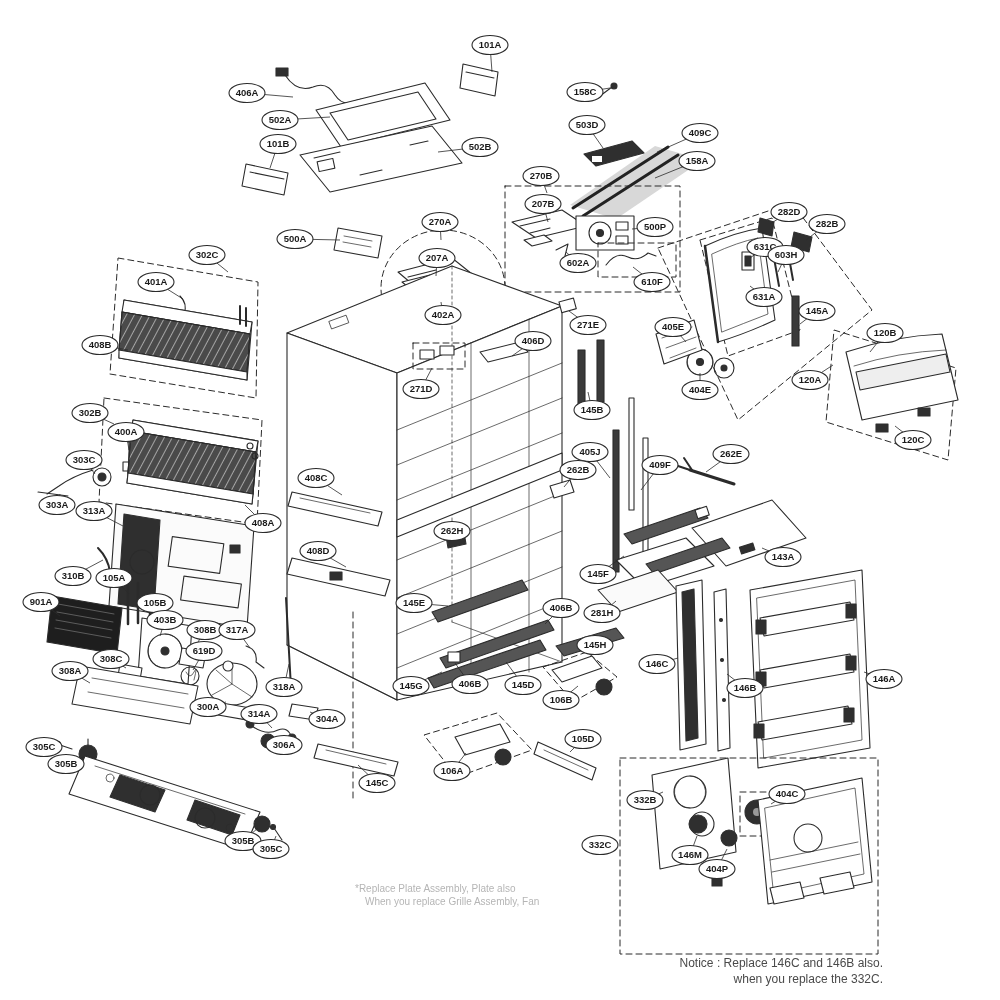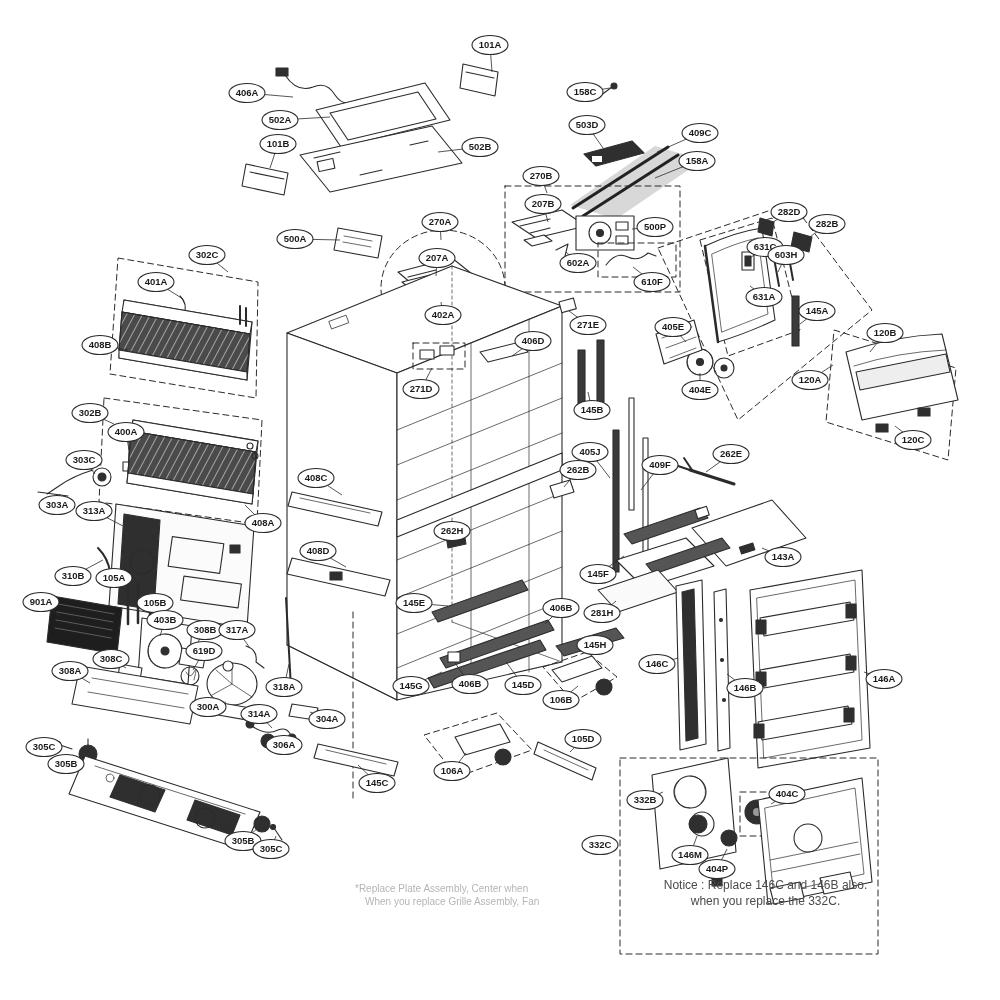--- a/index.html
+++ b/index.html
@@ -11,22 +11,22 @@
   .bubble-text{font:bold 9.5px "Liberation Sans",sans-serif;text-anchor:middle;fill:#1a1a1a;}
   .art{stroke:#2b2b2b;stroke-width:1.1;fill:none;stroke-linejoin:round;stroke-linecap:round;}
   .dash{stroke:#2b2b2b;stroke-width:1;fill:none;stroke-dasharray:6 4;}
   .fillw{fill:#fff;}
   .dark{fill:#2f2f2f;stroke:#2f2f2f;}
   .mid{fill:#555;stroke:#2b2b2b;}
   .shade{fill:#d8d8d8;stroke:none;}
   .thin{stroke-width:.7;}
   #footnote{position:absolute;left:355px;top:882px;color:#b5b5b5;font-size:10px;line-height:13px;}
   #footnote .l2{margin-left:10px;}
-  #notice{position:absolute;left:648px;top:877px;width:235px;color:#4a4a4a;font-size:12px;
-          line-height:16px;text-align:center;}
+  #notice{position:absolute;left:648px;top:955px;width:235px;color:#4a4a4a;font-size:12px;
+          line-height:16px;text-align:right;}
 </style>
 </head>
 <body>
 
 <div id="stage">
 
 <svg width="1000" height="1000" viewBox="0 0 1000 1000">
   <defs>
     <pattern id="hatchW" width="7" height="7" patternUnits="userSpaceOnUse" patternTransform="rotate(28)">
       <line x1="0" y1="0" x2="0" y2="7" stroke="#ffffff" stroke-width="1"></line>
@@ -767,21 +767,21 @@
         </g>
         <g>
           <line x1="600" y1="845" x2="618" y2="845" class="leader"></line>
           <ellipse cx="600" cy="845" rx="18" ry="9.5" class="bubble"></ellipse>
           <text x="600" y="848.2" class="bubble-text">332C</text>
         </g>
       </g>
 </svg>
 
 <div id="footnote">
-  <div>*Replace Plate Assembly, Center when</div>
+  <div>*Replace Plate Assembly, Plate also</div>
   <div class="l2">When you replace Grille Assembly, Fan</div>
 </div>
 
 <div id="notice">
   <div>Notice : Replace 146C and 146B also.</div>
   <div>when you replace the 332C.</div>
 </div>
 
 </div>
 

